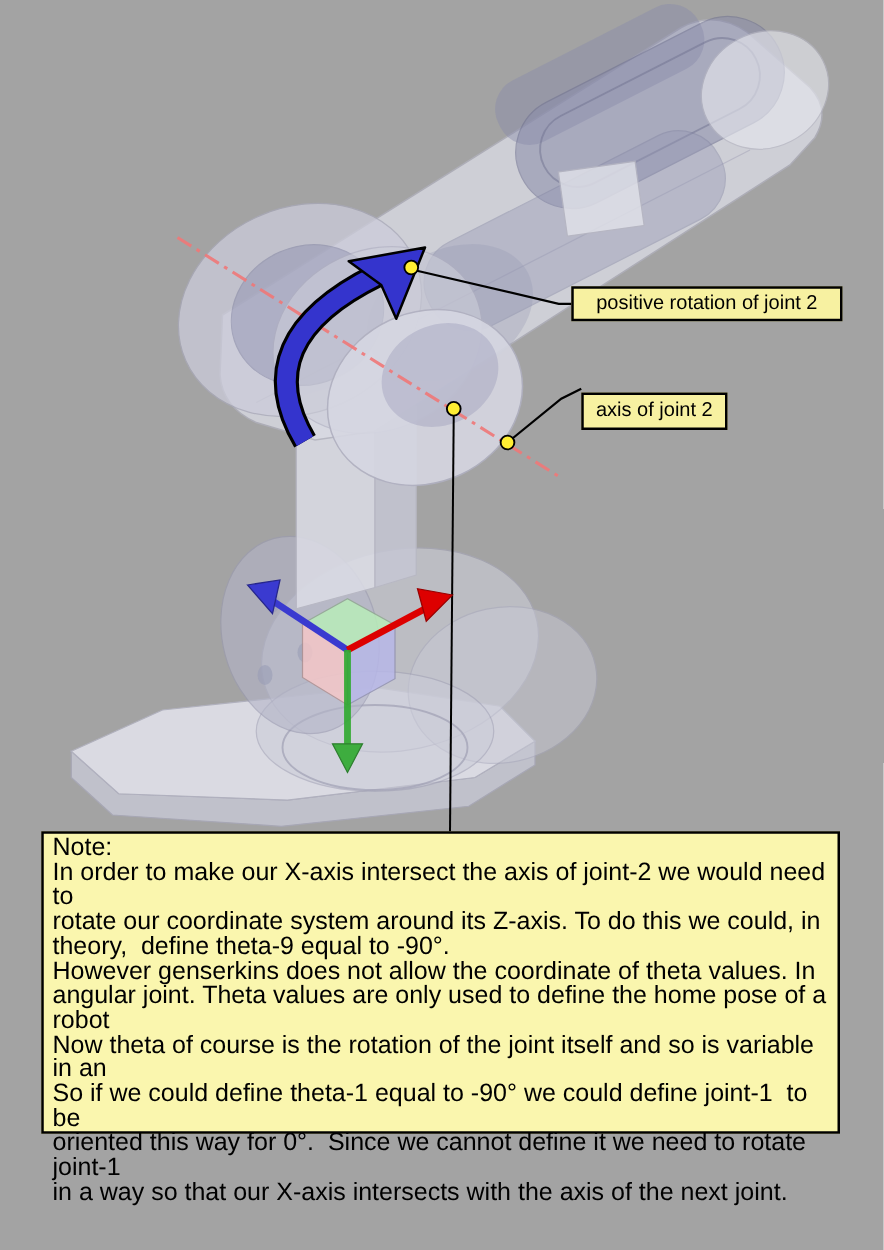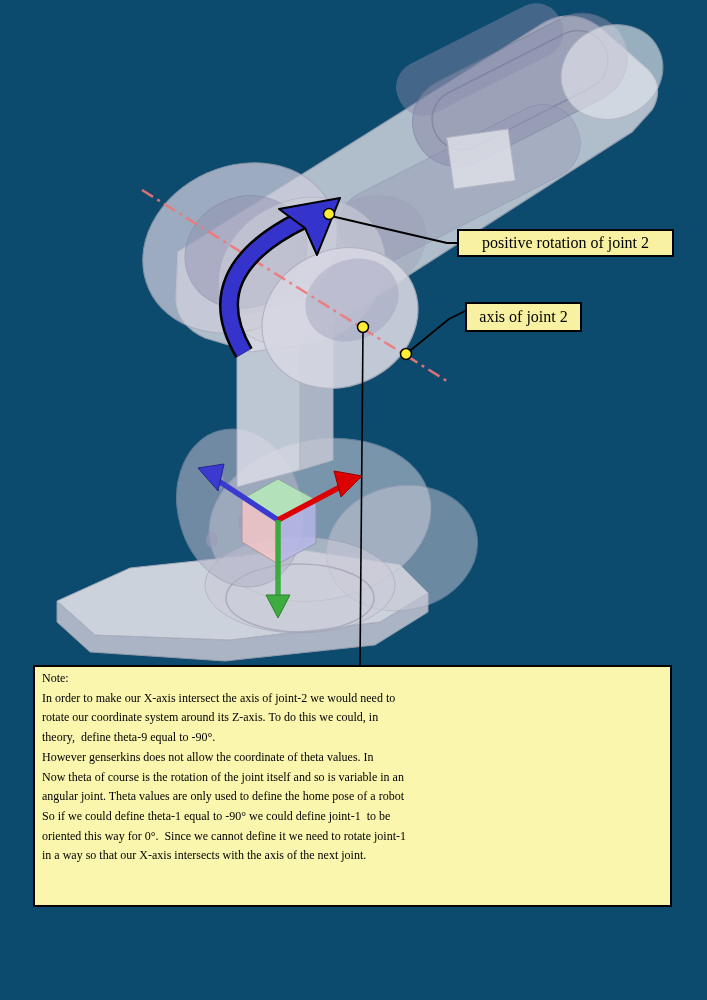--- a/index.html
+++ b/index.html
@@ -1,34 +1,34 @@
 <!DOCTYPE html>
 <html><head>
 <meta charset="utf-8">
 <style>
   html,body{margin:0;padding:0;background:#ffffff;}
   .canvas{
-    position:relative;width:707px;height:1000px;background:#0c4a6e;
-    font-family:Liberation Serif, serif;overflow:hidden;
+    position:relative;width:707px;height:1000px;background:#a3a3a3;
+    font-family:Liberation Sans, sans-serif;overflow:hidden;
   }
   .scene-svg{position:absolute;left:0;top:0;}
   .label-box{
     position:absolute;box-sizing:border-box;
     background:#f7f1a1;border:2px solid #000;
     color:#000;font-size:16px;text-align:center;
     display:flex;align-items:center;justify-content:center;
     white-space:nowrap;padding:0 6px;
   }
   .label-positive{left:457px;top:229px;width:217px;height:28px;}
-  .label-axis{left:465px;top:302px;width:117px;height:30px;}
+  .label-axis{left:465px;top:314px;width:117px;height:30px;}
   .note-box{
     position:absolute;box-sizing:border-box;
     left:33px;top:665px;width:639px;height:242px;
     background:#faf6ae;border:2px solid #000;
-    color:#000;font-size:12px;line-height:19.7px;
+    color:#000;font-size:20px;line-height:19.7px;
     padding:2px 6px 0 7px;
   }
   .note-line{white-space:pre-wrap;}
 </style>
 </head>
 <body>
 
 <div class="canvas">
 
   <svg class="scene-svg" width="707" height="1000" viewBox="0 0 707 1000">
@@ -128,20 +128,20 @@
   <div class="label-box label-positive">positive rotation of joint 2</div>
 
   <div class="label-box label-axis">axis of joint 2</div>
 
   <div class="note-box">
     <div class="note-line">Note:</div>
     <div class="note-line">In order to make our X-axis intersect the axis of joint-2 we would need to</div>
     <div class="note-line">rotate our coordinate system around its Z-axis. To do this we could, in</div>
     <div class="note-line">theory,  define theta-9 equal to -90°.</div>
     <div class="note-line">However genserkins does not allow the coordinate of theta values. In</div>
+    <div class="note-line">angular joint. Theta values are only used to define the home pose of a robot</div>
     <div class="note-line">Now theta of course is the rotation of the joint itself and so is variable in an</div>
-    <div class="note-line">angular joint. Theta values are only used to define the home pose of a robot</div>
     <div class="note-line">So if we could define theta-1 equal to -90° we could define joint-1  to be</div>
     <div class="note-line">oriented this way for 0°.  Since we cannot define it we need to rotate joint-1</div>
     <div class="note-line">in a way so that our X-axis intersects with the axis of the next joint.</div>
   </div>
 
 </div>
 
 </body></html>

